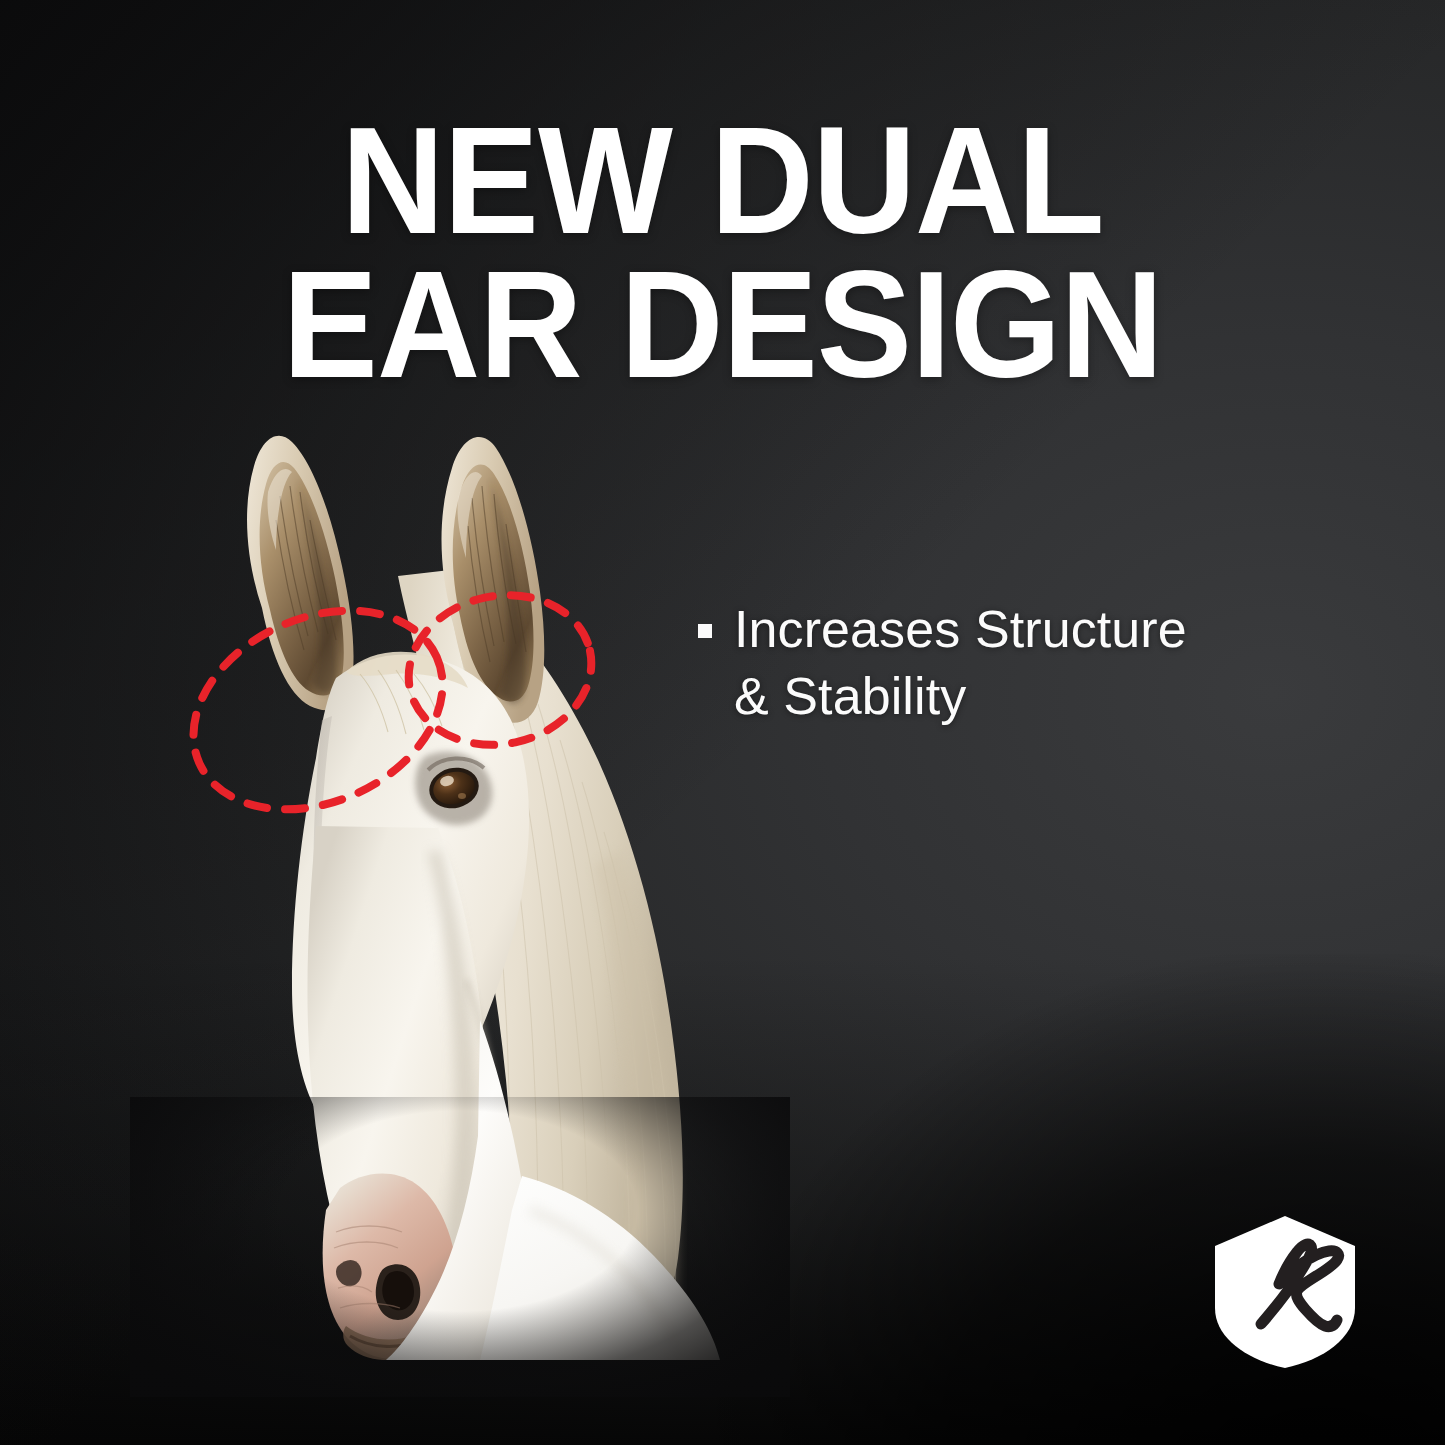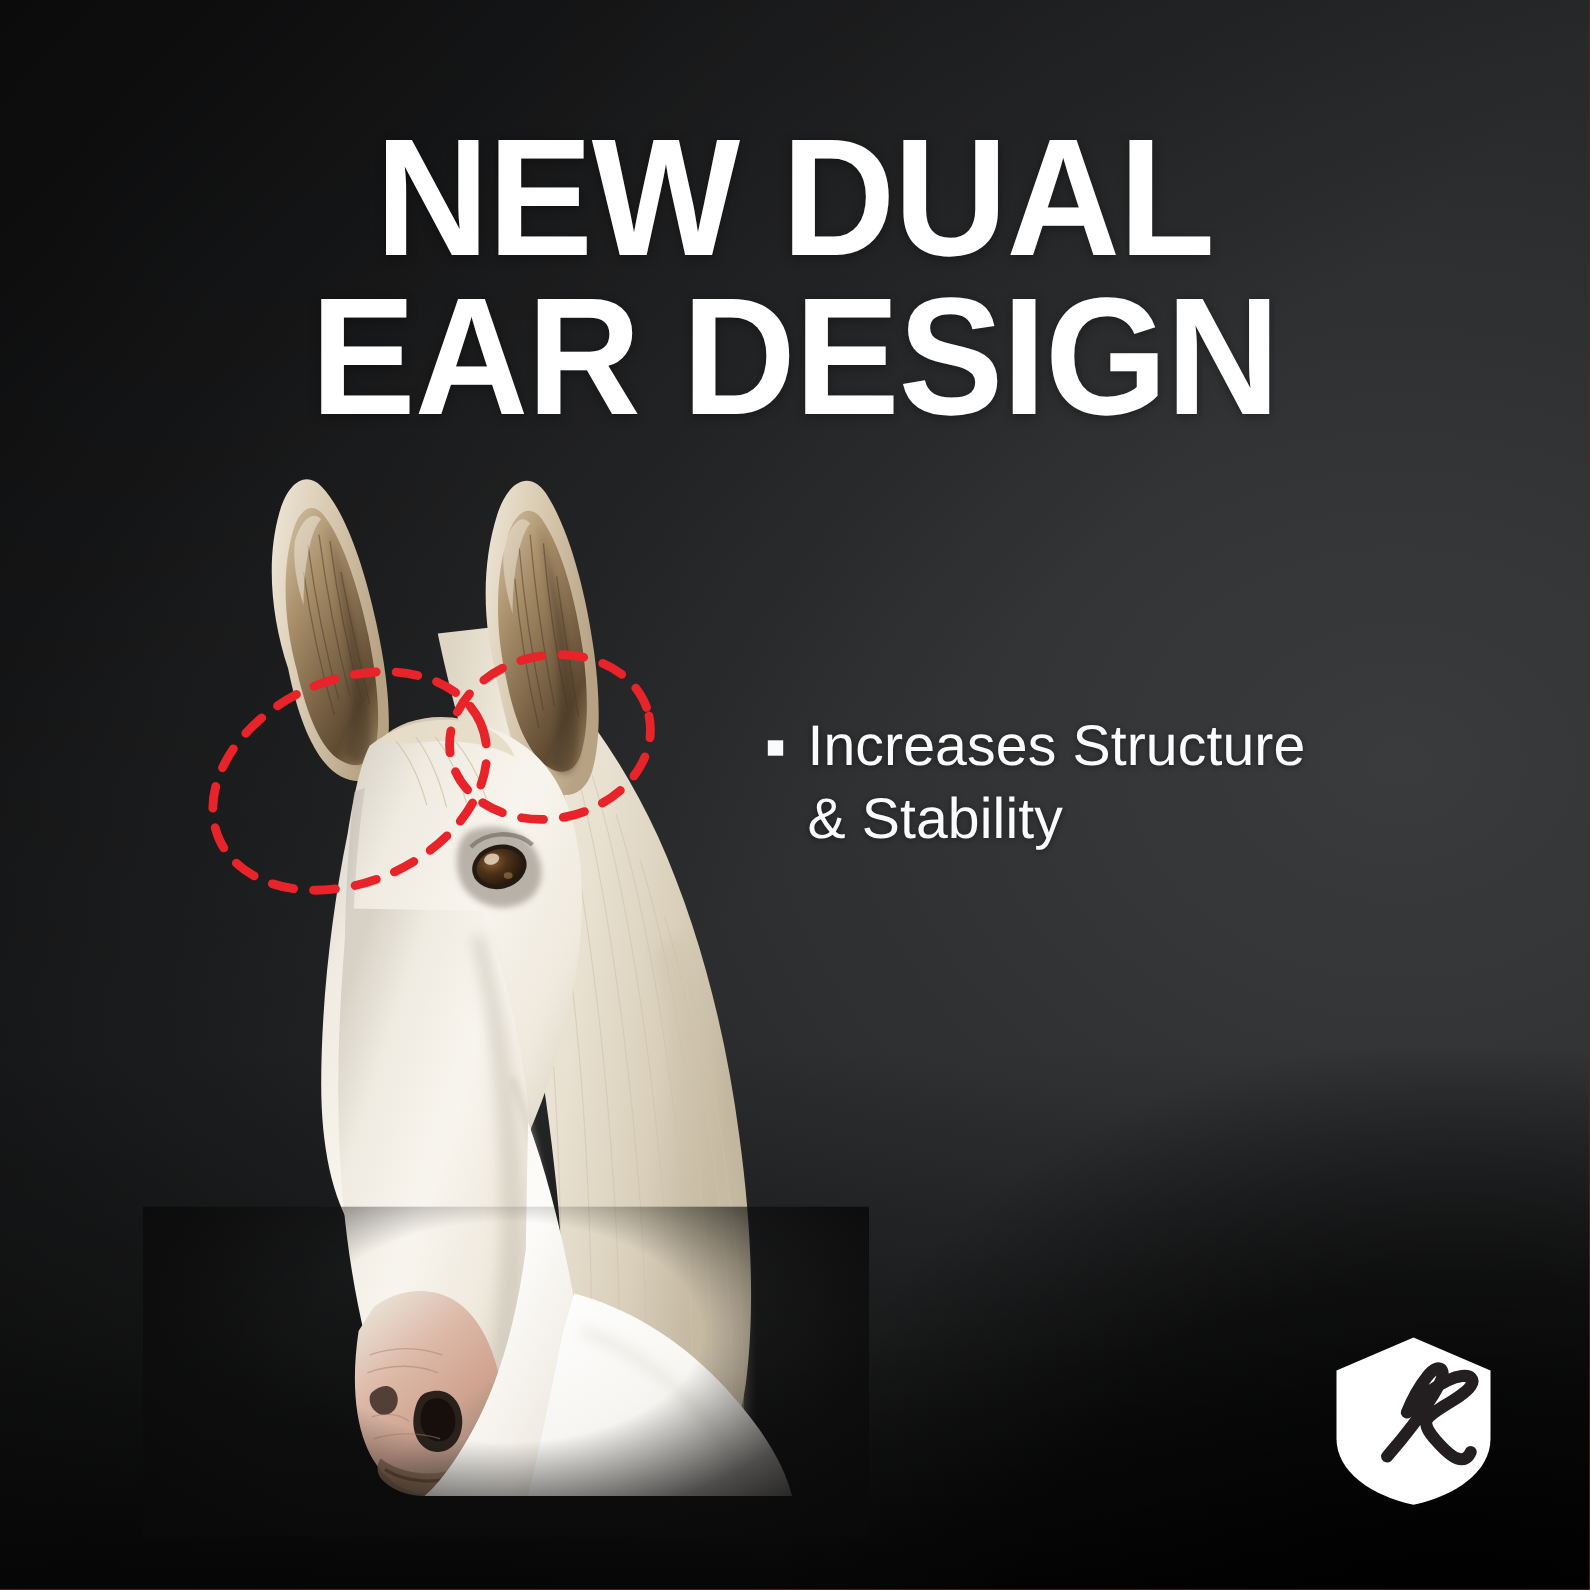--- a/index.html
+++ b/index.html
@@ -6,21 +6,21 @@
   body{
     font-family:"Liberation Sans", sans-serif;
     -webkit-font-smoothing:antialiased;
   }
 
   #ad{
     position:relative;
     width:1445px;
     height:1445px;
     overflow:hidden;
-    background:#c2410c;
+    background:#7f1d1d;
   }
 
   
   .bg-base{
     position:absolute; inset:0;
     background:
       radial-gradient(ellipse 120% 95% at 88% 48%, #3a3b3d 0%, #313234 26%, #262728 52%, #1a1b1c 76%, #0e0e0f 100%);
   }
   .bg-wash{
     position:absolute; inset:0;
@@ -48,21 +48,21 @@
     transform:scaleX(.94);
     transform-origin:50% 0;
     white-space:pre-line;
     text-shadow:0 2px 10px rgba(0,0,0,.35);
   }
 
   
   .bullets{
     position:absolute;
     left:698px;
-    top:645px;
+    top:596px;
     width:660px;
     color:#fbfbfb;
   }
   .bullet{
     display:flex;
     align-items:flex-start;
     margin-bottom:78px;
   }
   .bullet:last-child{margin-bottom:0;}
   .bullet-marker{

